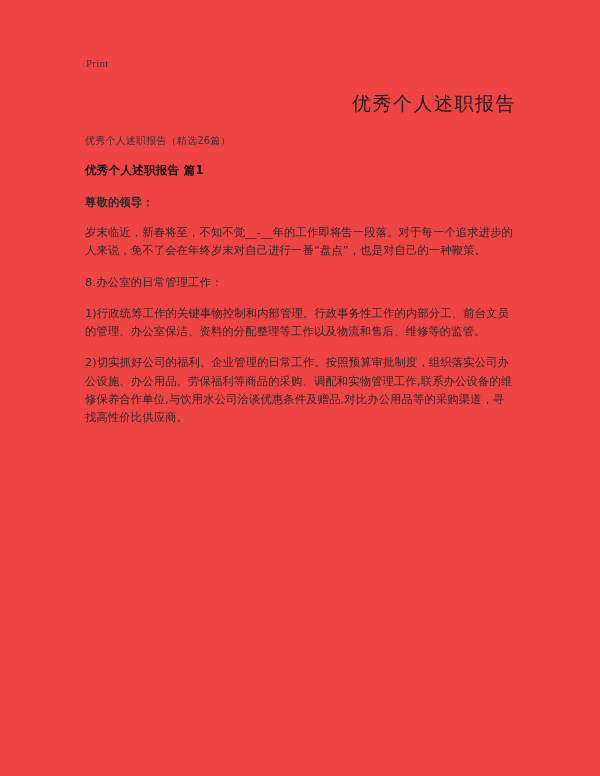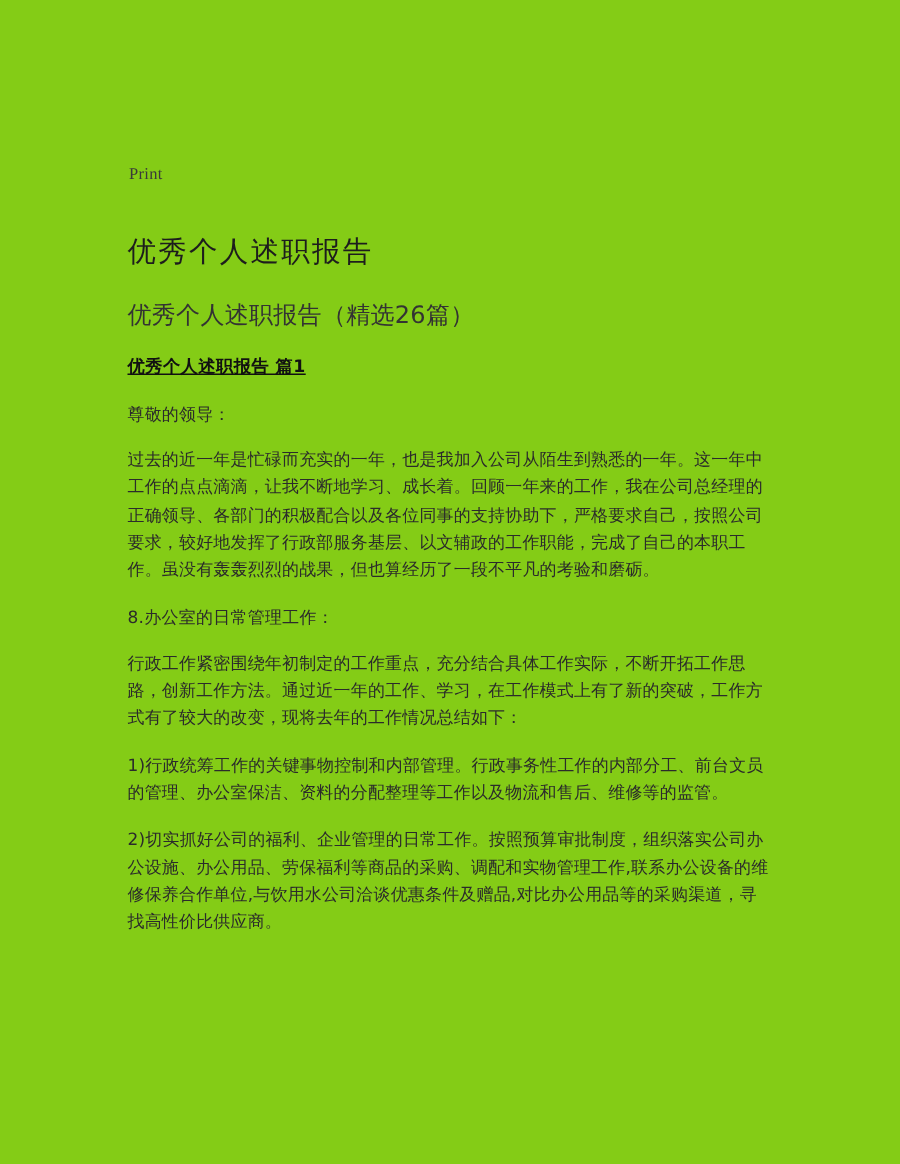--- a/index.html
+++ b/index.html
@@ -12,69 +12,69 @@
     width: 600px;
     height: 776px;
     overflow: hidden;
     font-family: "DejaVu Sans", "Liberation Sans", sans-serif;
     color: #2a2a2a;
   }
   .page {
     box-sizing: border-box;
     width: 600px;
     height: 776px;
-    padding: 104px 84px 0 85px;
-    background: #84cc16;
+    padding: 52px 84px 0 85px;
+    background: #ef4444;
   }
   .print-link {
     font-family: "Liberation Serif", "DejaVu Serif", serif;
     font-size: 11px;
     color: #3a3a3a;
     line-height: 1;
     margin: 0 0 22px 1px;
     letter-spacing: 0.2px;
     display: inline-block;
     cursor: pointer;
   }
   .doc-title {
     font-size: 19px;
     font-weight: 400;
-    text-align: left;
+    text-align: right;
     color: #1d1d1d;
-    margin: 12px 0 16px 0;
+    margin: 0 0 16px 0;
     line-height: 1.35;
     letter-spacing: 1.5px;
   }
   .subtitle {
-    font-size: 16px;
+    font-size: 10px;
     color: #333333;
     margin: 0 0 14px 0;
     line-height: 1.5;
     letter-spacing: 0.2px;
   }
   .section-title {
     font-size: 11.5px;
     font-weight: bold;
     color: #111111;
     margin: 0 0 15px 0;
     line-height: 1.5;
     letter-spacing: 0.3px;
-    text-decoration: underline;
   }
   p.body-text {
     font-size: 11.3px;
     line-height: 1.62;
     color: #2b2b2b;
     margin: 0 0 13px 0;
     text-align: left;
     letter-spacing: 0.15px;
     word-break: break-all;
   }
   p.tight {
     margin-bottom: 12px;
+    font-weight: bold;
   }
   .heading-line {
     font-size: 11.3px;
     line-height: 1.6;
     color: #2b2b2b;
     margin: 0 0 13px 0;
     letter-spacing: 0.2px;
   }
 </style>
 </head>
@@ -86,26 +86,25 @@
 
   <h1 class="doc-title">优秀个人述职报告</h1>
 
   <div class="subtitle">优秀个人述职报告（精选26篇）</div>
 
   <div class="section-title">优秀个人述职报告 篇1</div>
 
   <p class="body-text tight">尊敬的领导：</p>
 
 
+  <p class="body-text">岁末临近，新春将至，不知不觉__-__年的工作即将告一段落。对于每一个追求进步的人来说，免不了会在年终岁末对自己进行一番“盘点”，也是对自己的一种鞭策。</p>
 
-  <p class="body-text">过去的近一年是忙碌而充实的一年，也是我加入公司从陌生到熟悉的一年。这一年中工作的点点滴滴，让我不断地学习、成长着。回顾一年来的工作，我在公司总经理的正确领导、各部门的积极配合以及各位同事的支持协助下，严格要求自己，按照公司要求，较好地发挥了行政部服务基层、以文辅政的工作职能，完成了自己的本职工作。虽没有轰轰烈烈的战果，但也算经历了一段不平凡的考验和磨砺。</p>
 
 
   <div class="heading-line">8.办公室的日常管理工作：</div>
 
 
-  <p class="body-text">行政工作紧密围绕年初制定的工作重点，充分结合具体工作实际，不断开拓工作思路，创新工作方法。通过近一年的工作、学习，在工作模式上有了新的突破，工作方式有了较大的改变，现将去年的工作情况总结如下：</p>
 
   <p class="body-text">1)行政统筹工作的关键事物控制和内部管理。行政事务性工作的内部分工、前台文员的管理、办公室保洁、资料的分配整理等工作以及物流和售后、维修等的监管。</p>
 
   <p class="body-text">2)切实抓好公司的福利、企业管理的日常工作。按照预算审批制度，组织落实公司办公设施、办公用品、劳保福利等商品的采购、调配和实物管理工作,联系办公设备的维修保养合作单位,与饮用水公司洽谈优惠条件及赠品,对比办公用品等的采购渠道，寻找高性价比供应商。</p>
 
 </div>
 
 </body></html>

